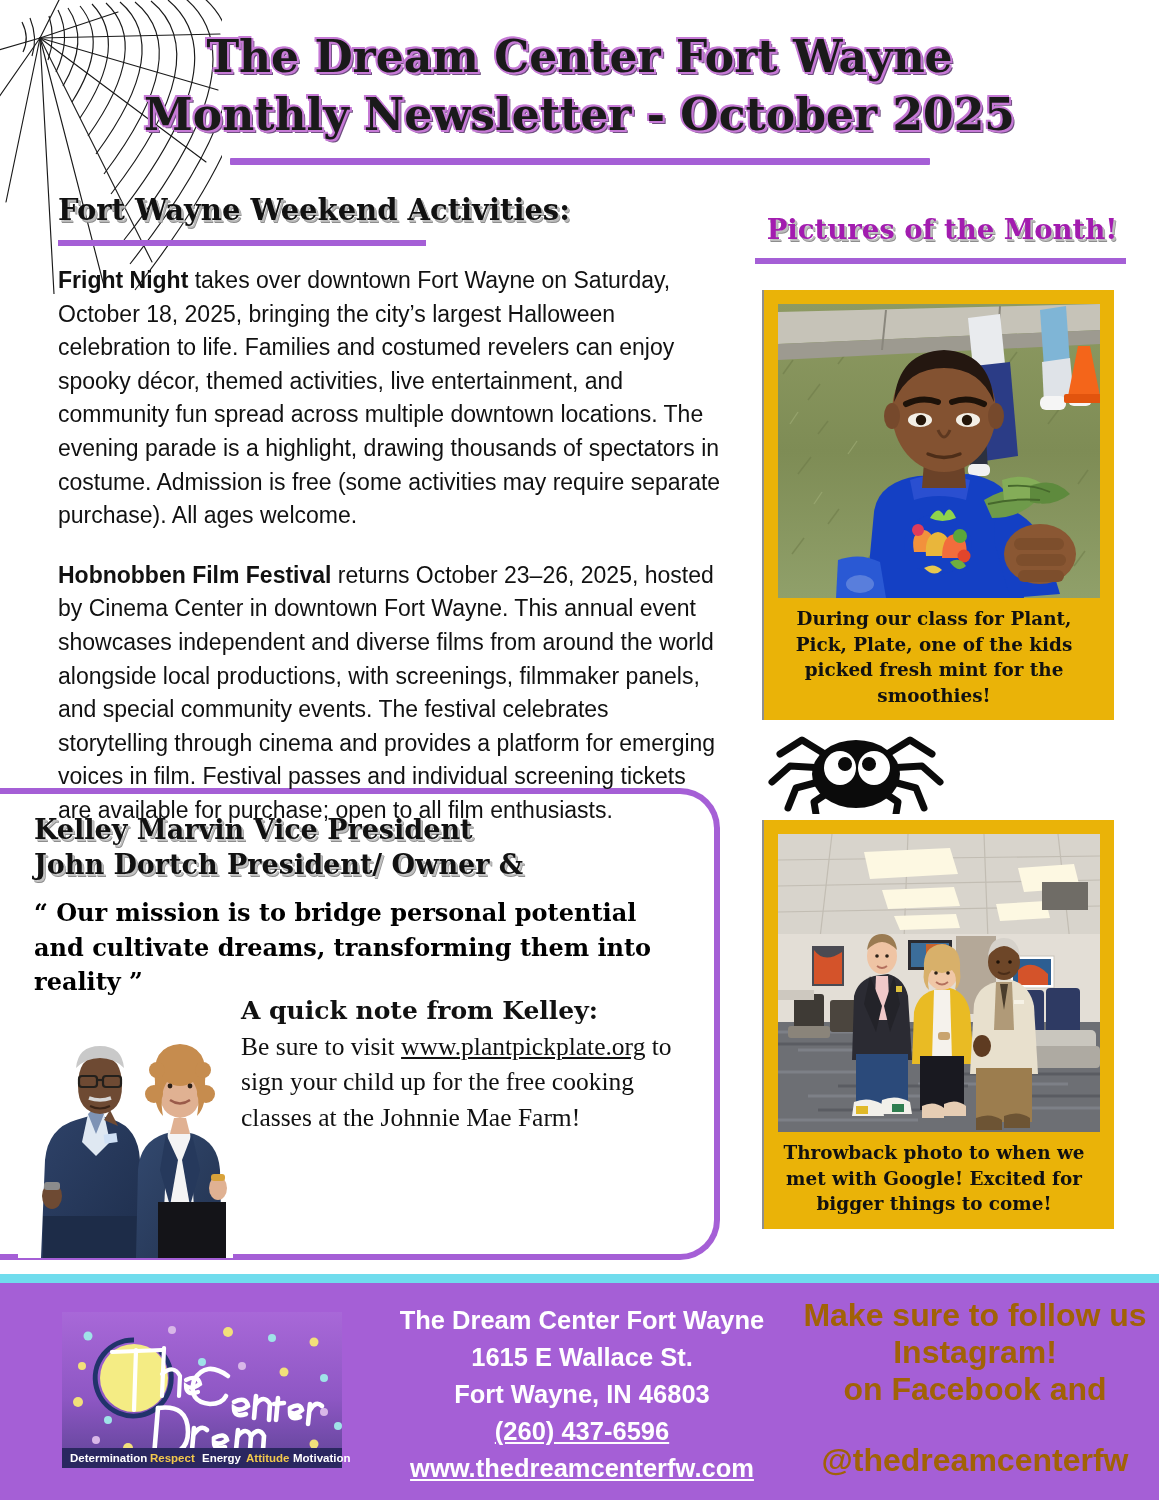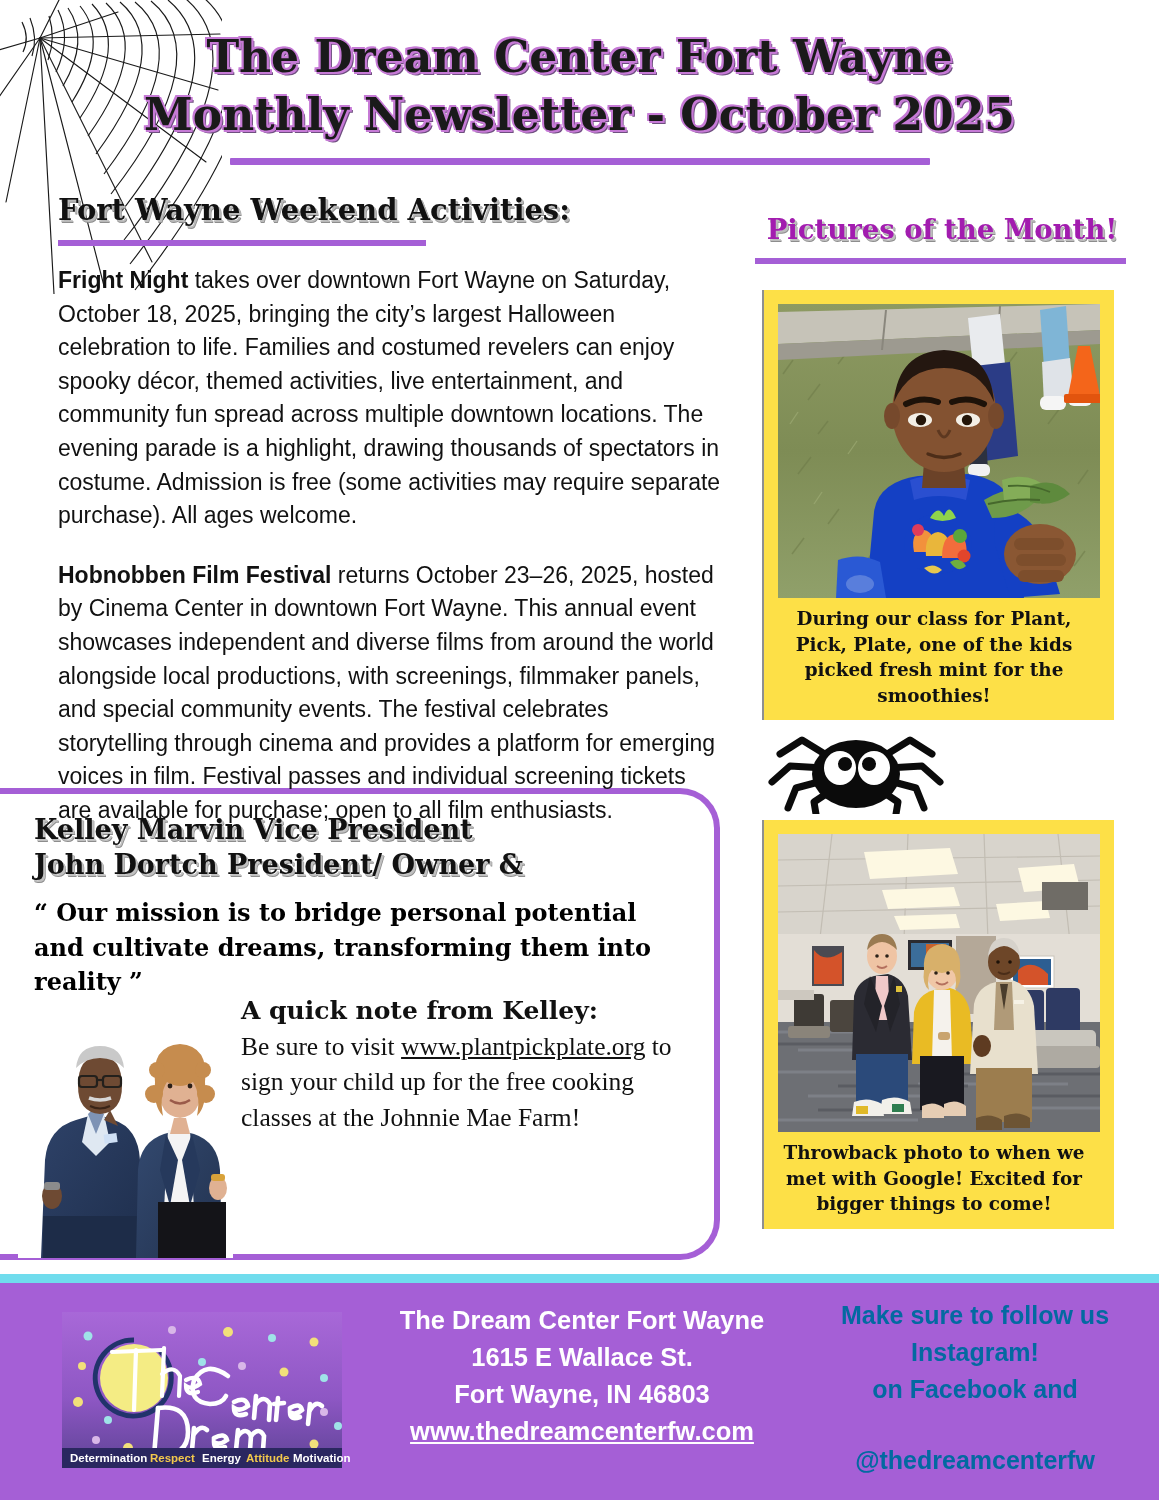--- a/index.html
+++ b/index.html
@@ -113,21 +113,21 @@
     line-height:34px;
     color:#a21caf;
     text-shadow: 2px 2px 0 #bdbdbd, 2.5px 2.5px 0 #8d8d8d;
     text-align:center;
     margin:0;
   }
   #pic-rule { width:371px; height:6px; background:#a55fd6; margin:12px 0 0 3px; }
 
   .photo-card {
     position:absolute;
-    background:#fde047;
+    background:#eab308;
     border-left:2px solid #8f8f8f;
     padding:14px 24px 10px 14px;
     z-index:4;
   }
   .photo-frame { overflow:hidden; position:relative; }
   .caption {
     font-family:"DejaVu Serif", serif;
     font-weight:bold;
     font-size:18.4px;
     line-height:25.5px;
@@ -159,23 +159,23 @@
     line-height:37px;
     color:#ffffff;
   }
   #footer-center .u { text-decoration:underline; }
 
   #footer-right {
     position:absolute; left:800px; top:1297px; width:350px; z-index:5;
     text-align:center;
     font-family:"Liberation Sans", sans-serif;
     font-weight:bold;
-    font-size:25px;
+    font-size:32px;
     line-height:37px;
-    color:#0369a1;
+    color:#a16207;
   }
   #footer-right .handle { display:block; margin-top:34px; }
 </style>
 </head>
 <body>
 
 <svg id="spiderweb" viewBox="0 0 230 300" fill="none" stroke="#1a1a1a" stroke-width="1.15">
 
   <g stroke-linecap="round">
     <path d="M48 44 L228 40"></path>
@@ -632,20 +632,21 @@
     <text x="150" y="162" fill="#ffffff">Energy</text>
     <text x="194" y="162" fill="#f2c94c">Attitude</text>
     <text x="241" y="162" fill="#ffffff">Motivation</text>
   </g>
 </svg>
 
 <div id="footer-center">
   <div>The Dream Center Fort Wayne</div>
   <div>1615 E Wallace St.</div>
   <div>Fort Wayne, IN 46803</div>
+  <div class="u">(260) 437-6596</div>
   <div class="u">www.thedreamcenterfw.com</div>
 </div>
 
 <div id="footer-right">
   <div>Make sure to follow us</div>
   <div>Instagram!</div>
   <div>on Facebook and</div>
   <div class="handle">@thedreamcenterfw</div>
 </div>
 

